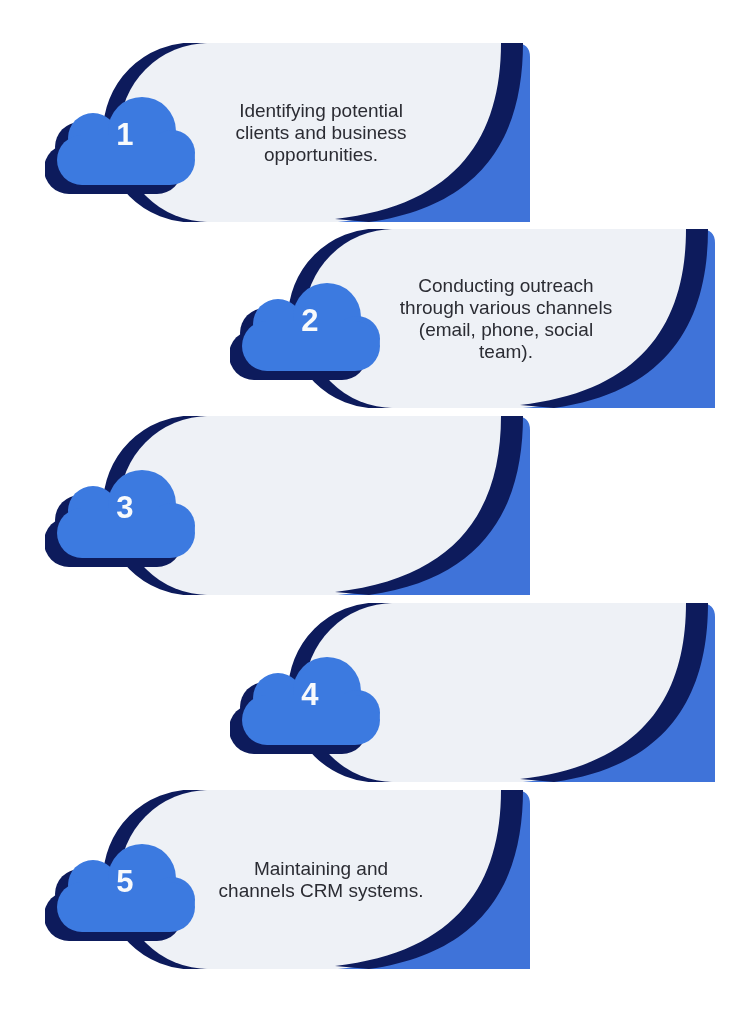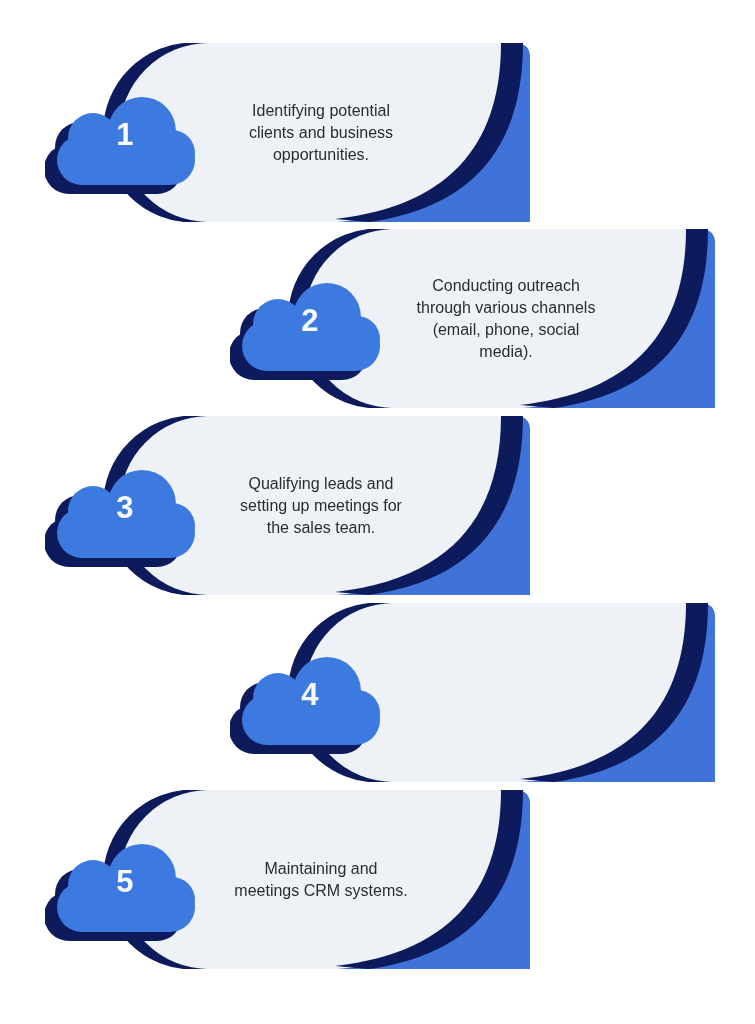--- a/index.html
+++ b/index.html
@@ -49,21 +49,21 @@
   .step-text {
     position: absolute;
     left: 148px;
     top: 0;
     width: 260px;
     height: 179px;
     display: flex;
     align-items: center;
     justify-content: center;
     text-align: center;
-    font-size: 16px;
+    font-size: 19px;
     line-height: 22px;
     color: var(--text-color, #2b2c33);
     white-space: pre-line;
   }
 </style>
 </head>
 <body>
 
 <div class="canvas">
 
@@ -112,21 +112,21 @@
         <circle cx="48" cy="47" r="25"></circle>
           <circle cx="97" cy="40" r="34"></circle>
           <circle cx="127" cy="62" r="23"></circle>
           <rect x="12" y="44" width="138" height="50" rx="25"></rect>
       </g>
     </svg>
     <div class="step-number" style="top:76px;">2</div>
     <div class="step-text">Conducting outreach
 through various channels
 (email, phone, social
-media).</div>
+team).</div>
   </div>
 
   <div class="card" style="left:43px; top:416px;">
     <svg class="shape" width="487" height="179" viewBox="0 0 487 179">
       <circle cx="150" cy="89.5" r="82" fill="none" stroke="var(--navy)" stroke-width="16"></circle>
       <path d="M166,0 H462 Q480,0 480,18 V161 Q480,179 462,179 H166 A89.5,89.5 0 0 1 166,0 Z" fill="var(--pill-fill)"></path>
       <path d="M460,6 Q460,0 466,0 H472 Q487,0 487,14 V179 H295 C418,168 460,100 460,6 Z" fill="var(--accent-blue)"></path>
       <path d="M458,0 C458,92 416,162 292,176 L326,179 C446,162 480,86 480,0 Z" fill="var(--navy)"></path>
     </svg>
     <svg class="cloud-wrap" viewBox="0 0 160 105">
@@ -137,23 +137,20 @@
           <rect x="12" y="44" width="138" height="50" rx="25"></rect>
       </g>
       <g fill="var(--cloud-blue)">
         <circle cx="48" cy="47" r="25"></circle>
           <circle cx="97" cy="40" r="34"></circle>
           <circle cx="127" cy="62" r="23"></circle>
           <rect x="12" y="44" width="138" height="50" rx="25"></rect>
       </g>
     </svg>
     <div class="step-number" style="top:76px;">3</div>
-    <div class="step-text">Qualifying leads and
-setting up meetings for
-the sales team.</div>
   </div>
 
   <div class="card" style="left:228px; top:603px;">
     <svg class="shape" width="487" height="179" viewBox="0 0 487 179">
       <circle cx="150" cy="89.5" r="82" fill="none" stroke="var(--navy)" stroke-width="16"></circle>
       <path d="M166,0 H462 Q480,0 480,18 V161 Q480,179 462,179 H166 A89.5,89.5 0 0 1 166,0 Z" fill="var(--pill-fill)"></path>
       <path d="M460,6 Q460,0 466,0 H472 Q487,0 487,14 V179 H295 C418,168 460,100 460,6 Z" fill="var(--accent-blue)"></path>
       <path d="M458,0 C458,92 416,162 292,176 L326,179 C446,162 480,86 480,0 Z" fill="var(--navy)"></path>
     </svg>
     <svg class="cloud-wrap" viewBox="0 0 160 105">
@@ -189,16 +186,16 @@
       </g>
       <g fill="var(--cloud-blue)">
         <circle cx="48" cy="47" r="25"></circle>
           <circle cx="97" cy="40" r="34"></circle>
           <circle cx="127" cy="62" r="23"></circle>
           <rect x="12" y="44" width="138" height="50" rx="25"></rect>
       </g>
     </svg>
     <div class="step-number" style="top:76px;">5</div>
     <div class="step-text">Maintaining and
-meetings CRM systems.</div>
+channels CRM systems.</div>
   </div>
 
 </div>
 
 </body></html>

